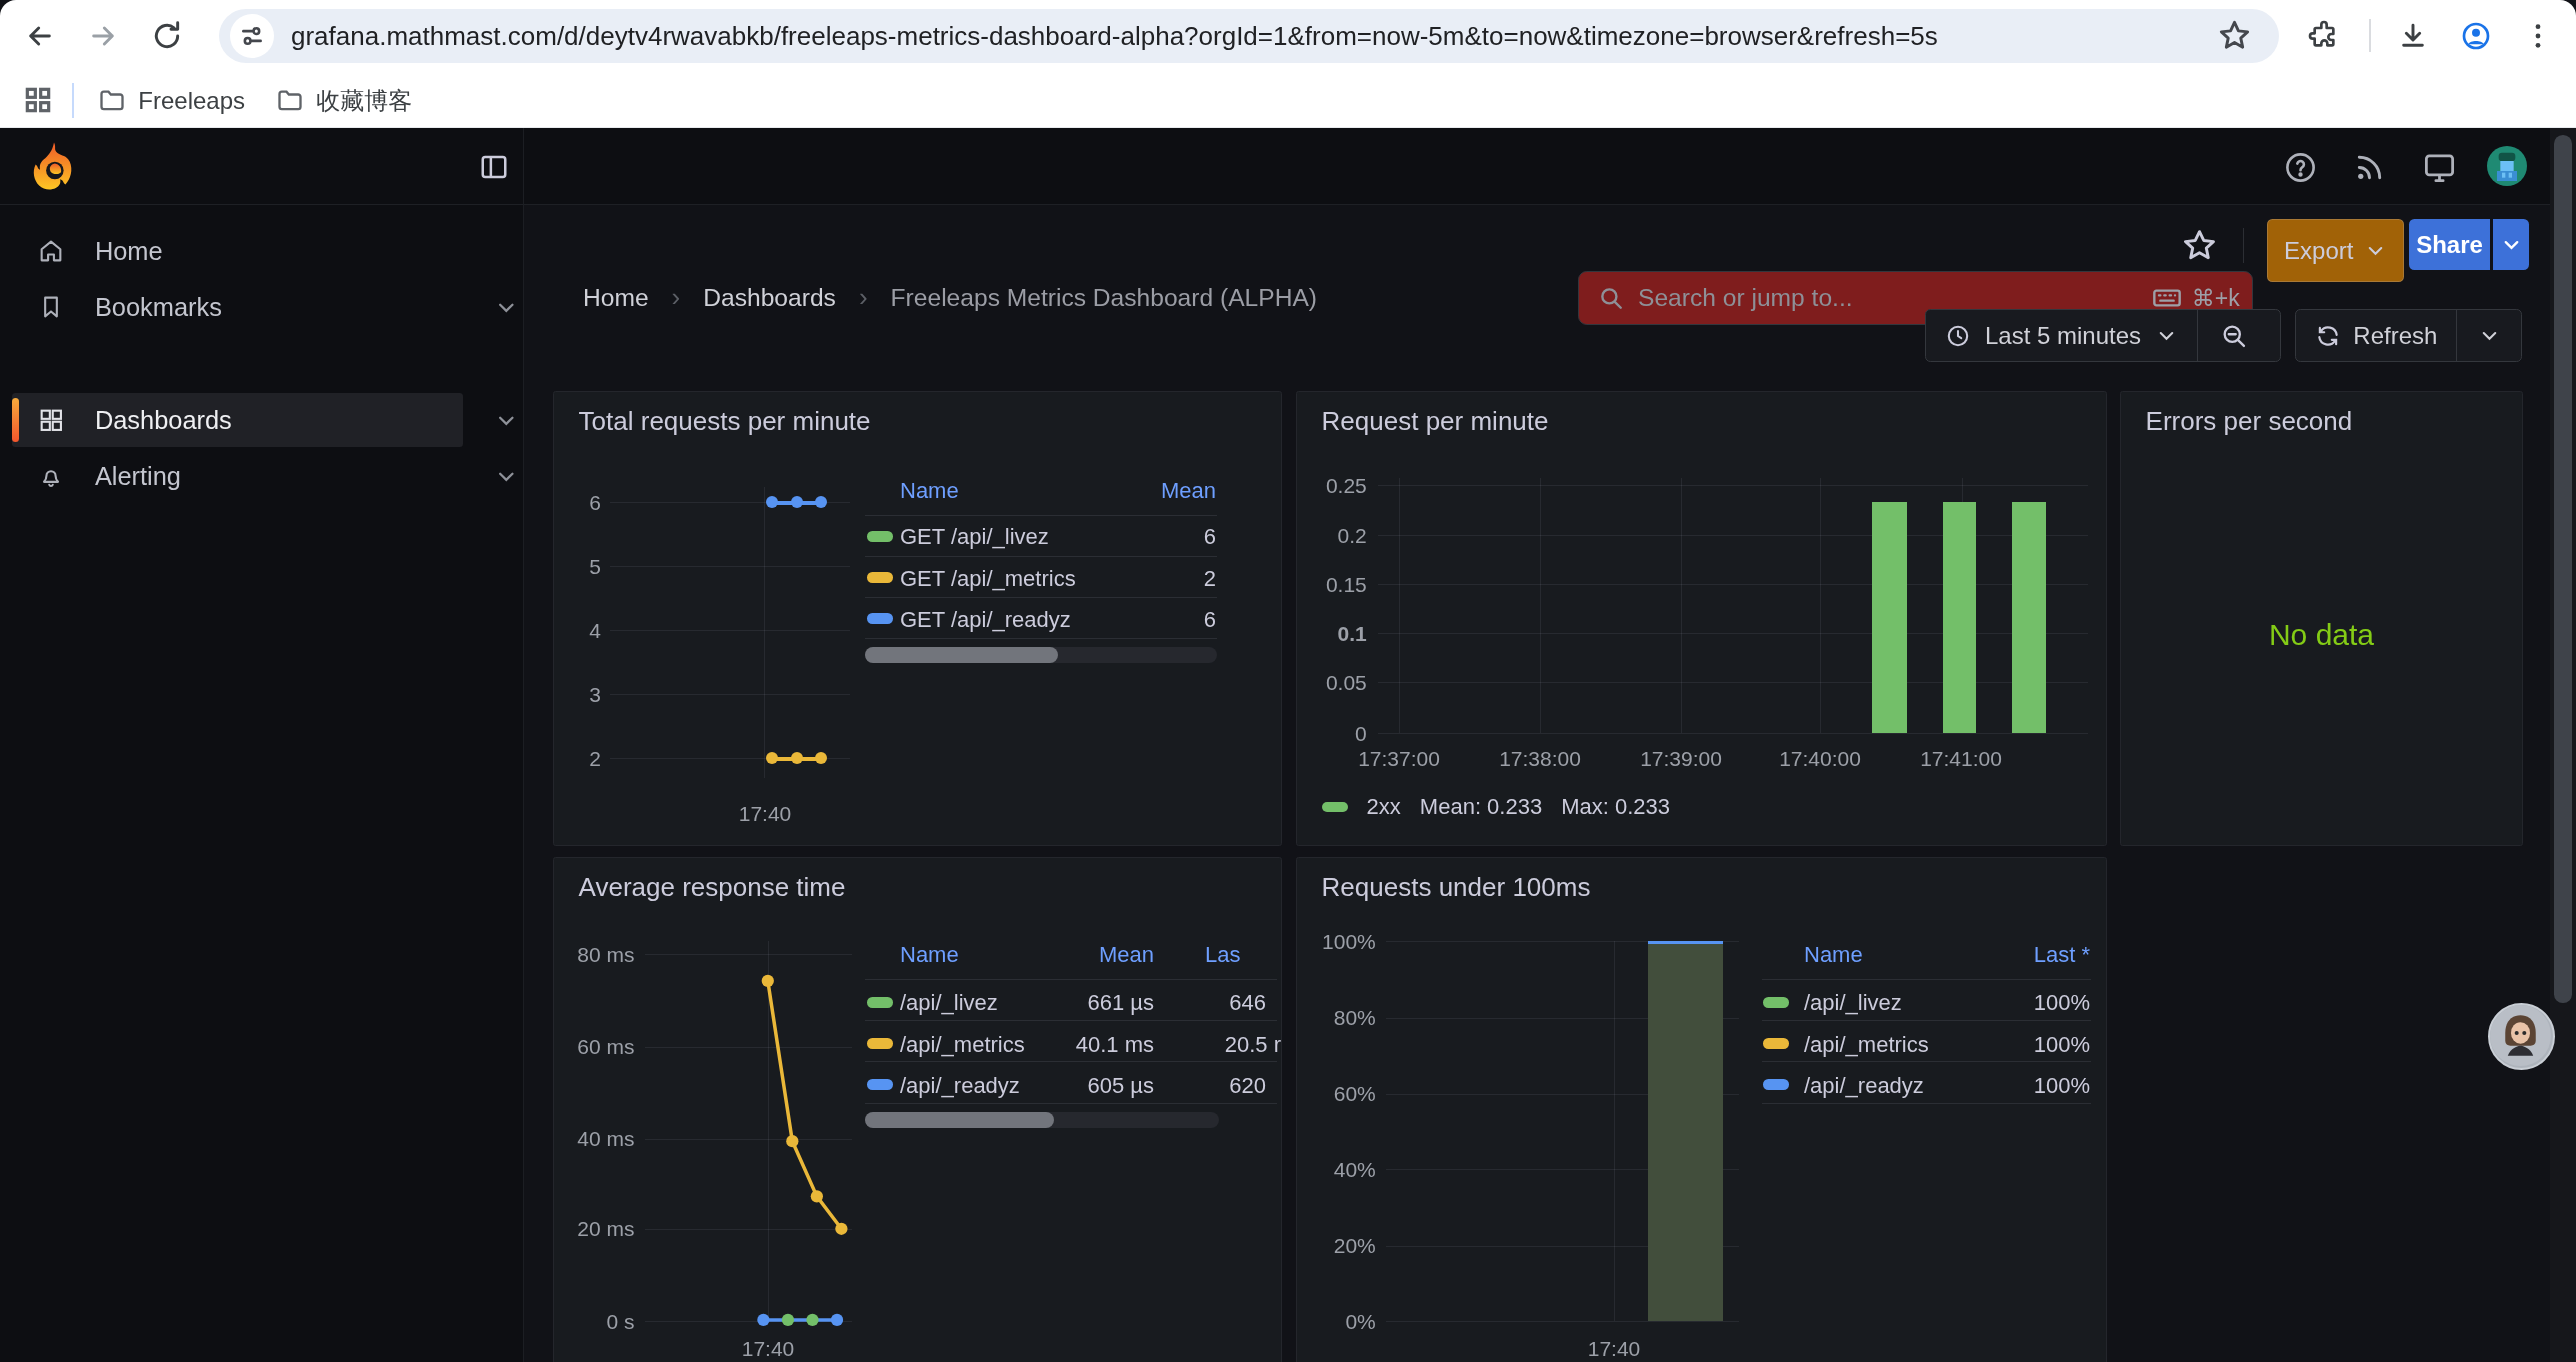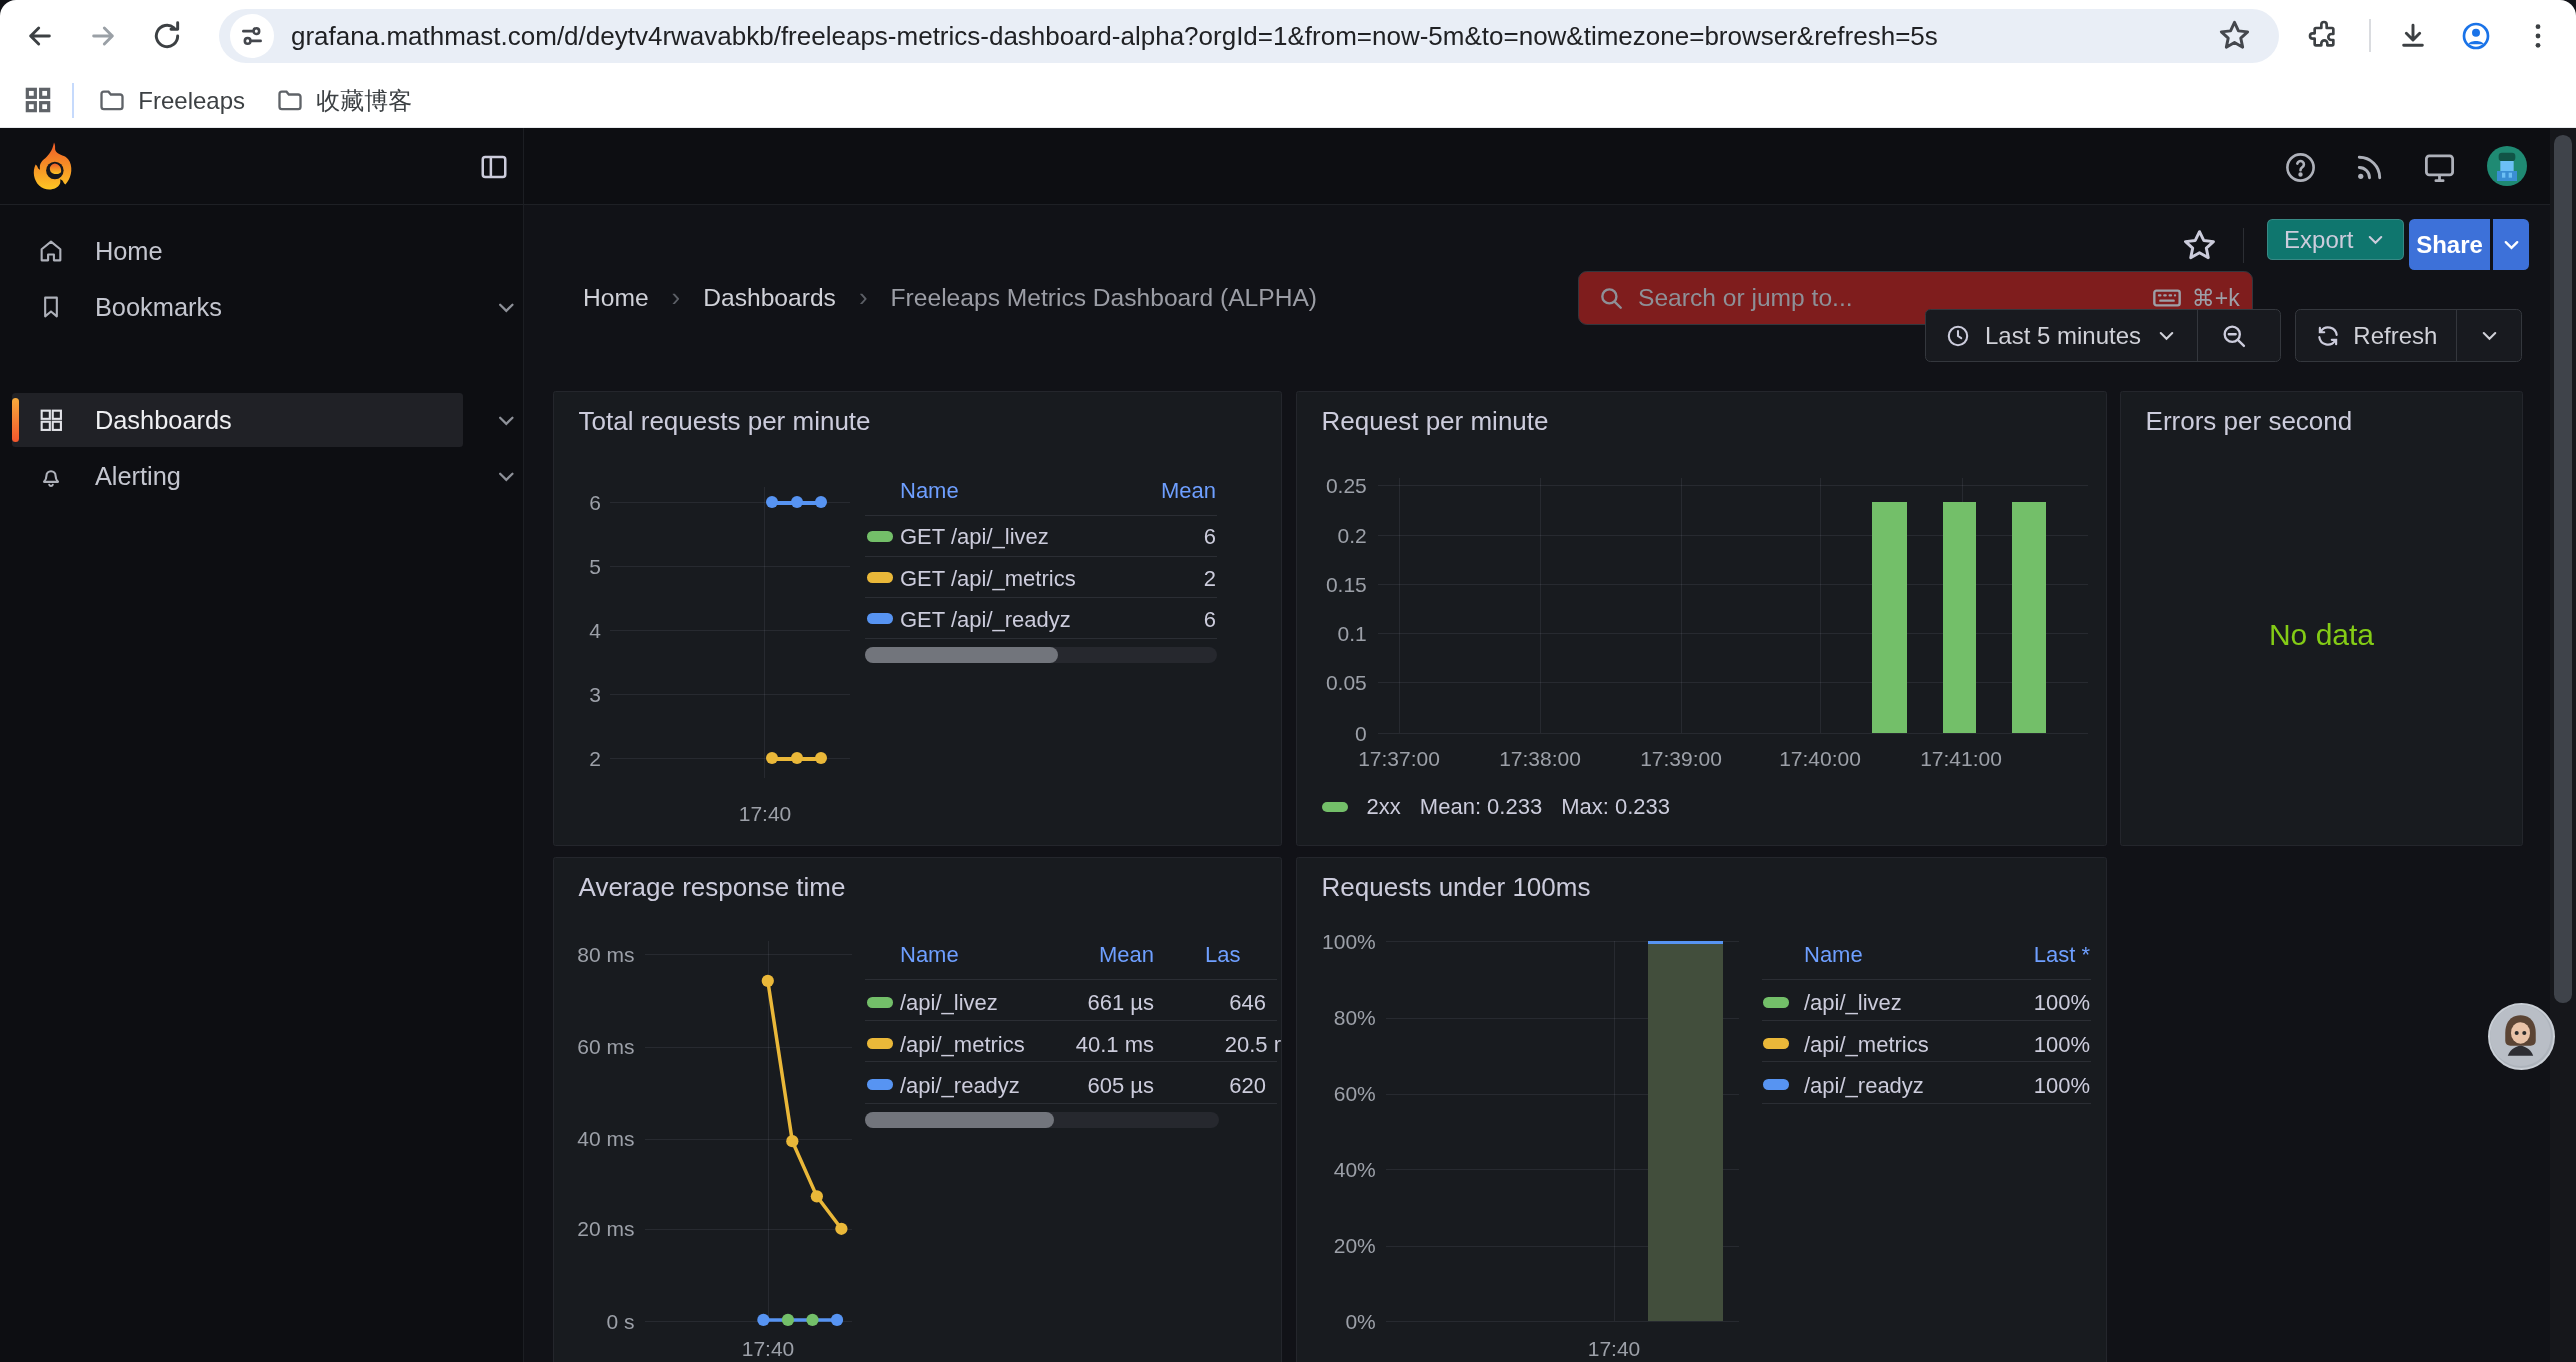--- a/index.html
+++ b/index.html
@@ -42,21 +42,21 @@
   .side-item .s-icon { margin-left:24.6px; width:28px; height:28px; }
   .side-item .s-label { margin-left:30px; font-size:25.4px; color:#c4c6cf; }
   .side-item.active { background:rgba(204,204,220,0.10); color:#e2e3e8; }
   .side-item.active .s-label { color:#eff0f3; }
   .accent-bar { position:absolute; left:0; top:5.3px; width:7px; height:44px; border-radius:3.5px; background:linear-gradient(180deg,#f8ab3c,#f2552c); }
   .side-chevron { position:absolute; left:482px; width:24.6px; height:24.6px; color:#8e9199; }
 
   
   .tb-starbtn { position:absolute; left:2180px; top:226px; width:39px; height:39px; color:#ccccdc; }
   .tb-divider { position:absolute; left:2243px; top:228px; width:0.9px; height:35px; background:#2c2e34; }
-  .btn-secondary { position:absolute; top:219px; height:41px; border:0.9px solid rgba(204,204,220,0.22); border-radius:5.3px; background:#0f766e; color:#ccccdc; font-size:24px; display:flex; align-items:center; justify-content:center; gap:10.5px; }
+  .btn-secondary { position:absolute; top:219px; height:63px; border:0.9px solid rgba(204,204,220,0.22); border-radius:5.3px; background:#a16207; color:#ccccdc; font-size:24px; display:flex; align-items:center; justify-content:center; gap:10.5px; }
   .btn-primary-main { position:absolute; left:2409px; top:219px; width:81px; height:51px; background:#3d71d9; border-radius:5.3px 0 0 5.3px; color:#ffffff; font-size:24px; font-weight:600; display:flex; align-items:center; justify-content:center; }
   .btn-primary-chev { position:absolute; left:2493px; top:219px; width:36px; height:51px; background:#3d71d9; border-radius:0 5.3px 5.3px 0; color:#fff; display:flex; align-items:center; justify-content:center; }
   .ctl-group { position:absolute; top:309px; height:53px; background:#181a1f; border:0.9px solid #34373d; border-radius:5.3px; display:flex; align-items:center; color:#d0d1d8; font-size:24px; }
   .ctl-sep { width:0.9px; height:53px; background:#34373d; }
   .chev { width:23px; height:23px; }
 
   
   .panel { position:absolute; background:#181b1f; border:0.9px solid #24262c; border-radius:2.6px; }
   .p-title { position:absolute; left:24.6px; top:14px; font-size:26px; font-weight:500; color:#ccccdc; }
   .ytick { position:absolute; font-size:21px; color:#9ca0a8; text-align:right; }
@@ -380,21 +380,21 @@
     <div class="lrow-sep" style="left:311px;top:246px;width:352px;"></div>
     <div class="lscroll-track" style="left:311px;top:255px;width:352px;"></div>
     <div class="lscroll-thumb" style="left:311px;top:255px;width:193px;"></div>
   </div>
 
   <div class="panel" style="left:1296px;top:391px;width:811px;height:455px;">
     <div class="p-title">Request per minute</div>
     <div class="ytick" style="left:8.8px;top:82px;width:61px;">0.25</div>
     <div class="ytick" style="left:8.8px;top:132px;width:61px;">0.2</div>
     <div class="ytick" style="left:8.8px;top:181px;width:61px;">0.15</div>
-    <div class="ytick" style="left:8.8px;top:230px;width:61px;">0.1</div>
+    <div class="ytick" style="left:8.8px;top:230px;width:61px;font-weight:bold;">0.1</div>
     <div class="ytick" style="left:8.8px;top:279px;width:61px;">0.05</div>
     <div class="ytick" style="left:8.8px;top:330px;width:61px;">0</div>
     <div class="gl" style="left:81px;top:93px;width:710px;height:0.9px;"></div>
     <div class="gl" style="left:81px;top:143px;width:710px;height:0.9px;"></div>
     <div class="gl" style="left:81px;top:192px;width:710px;height:0.9px;"></div>
     <div class="gl" style="left:81px;top:241px;width:710px;height:0.9px;"></div>
     <div class="gl" style="left:81px;top:290px;width:710px;height:0.9px;"></div>
     <div class="gl" style="left:81px;top:341px;width:710px;height:0.9px;"></div>
     <div class="gl" style="left:102px;top:86px;width:0.9px;height:255px;"></div>
     <div class="gl" style="left:243px;top:86px;width:0.9px;height:255px;"></div>

